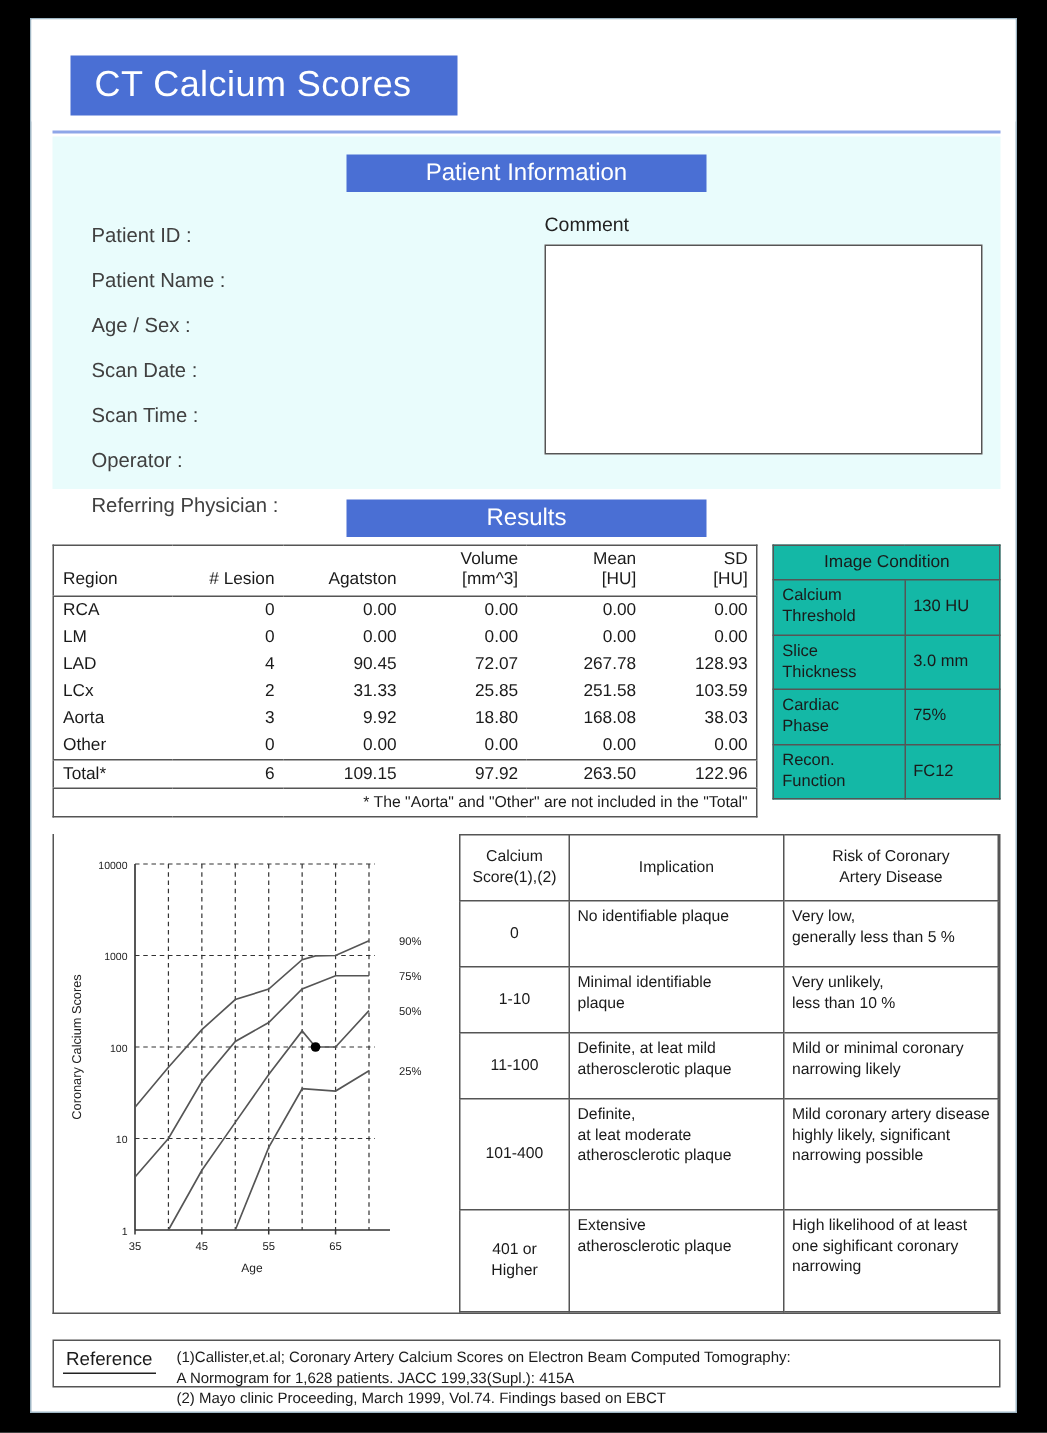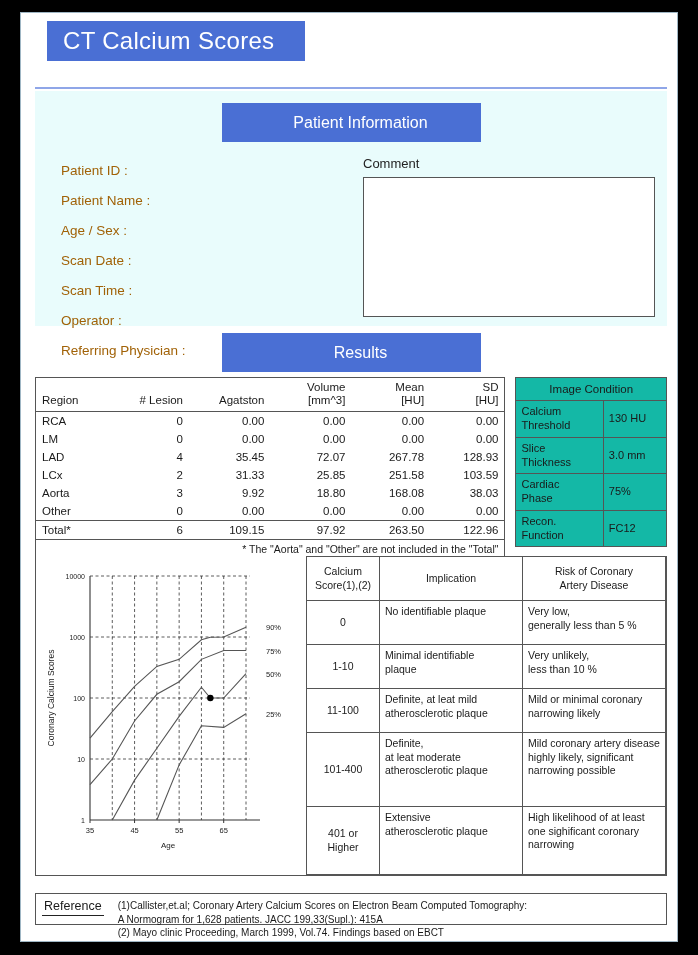--- a/index.html
+++ b/index.html
@@ -9,38 +9,38 @@
     color:#1a1a1a;
   }
   #page{
     position:absolute;left:20px;top:12px;width:658px;height:930px;
     background:#ffffff;box-sizing:border-box;
     border:1px solid #9fb6c4;
   }
   
   .title-band{height:68px;background:#ffffff;position:relative;}
   .title-chip{
-    position:absolute;left:26px;top:8px;width:258px;height:40px;
+    position:absolute;left:26px;top:24px;width:258px;height:40px;
     background:#4a6fd4;color:#fff;font-size:24px;letter-spacing:.3px;
     display:flex;align-items:center;padding-left:16px;box-sizing:border-box;
   }
   .title-rule{position:absolute;left:14px;top:74px;width:632px;height:2px;background:#8fa6e8;}
   
   .banner{
-    margin:0 auto;width:240px;height:39px;background:#4a6fd4;color:#fff;
-    font-size:16px;display:flex;align-items:center;justify-content:center;padding-left:19px;
+    margin:0 auto;width:240px;height:25px;background:#4a6fd4;color:#fff;
+    font-size:16px;display:flex;align-items:center;justify-content:center;
   }
   
   .patient-sec{
     position:absolute;left:14px;top:78px;width:632px;height:235px;
     background:#e9fcfc;box-sizing:border-box;padding-top:12px;
   }
   .patient-body{display:flex;padding:14px 12px 0 12px;}
   .fields{width:320px;}
-  .field-row{font-size:13.5px;line-height:30px;color:#a16207;padding-left:14px;}
+  .field-row{font-size:13.5px;line-height:30px;color:#404040;padding-left:14px;}
   .comment-col{flex:1;padding-left:4px;}
   .comment-label{font-size:13px;color:#222;margin-bottom:6px;}
   .comment-box{
     width:292px;height:140px;background:#fff;border:1.5px solid #555;
     box-sizing:border-box;
   }
   
   .results-wrap{position:absolute;left:14px;top:320px;width:632px;}
   table{border-collapse:collapse;}
   .res-table{width:472px;font-size:11.5px;border:1.4px solid #555;background:#fff;}
@@ -154,21 +154,21 @@
             <td class="reg">LM</td>
             <td>0</td>
             <td>0.00</td>
             <td>0.00</td>
             <td>0.00</td>
             <td>0.00</td>
           </tr>
           <tr>
             <td class="reg">LAD</td>
             <td>4</td>
-            <td>35.45</td>
+            <td>90.45</td>
             <td>72.07</td>
             <td>267.78</td>
             <td>128.93</td>
           </tr>
           <tr>
             <td class="reg">LCx</td>
             <td>2</td>
             <td>31.33</td>
             <td>25.85</td>
             <td>251.58</td>

